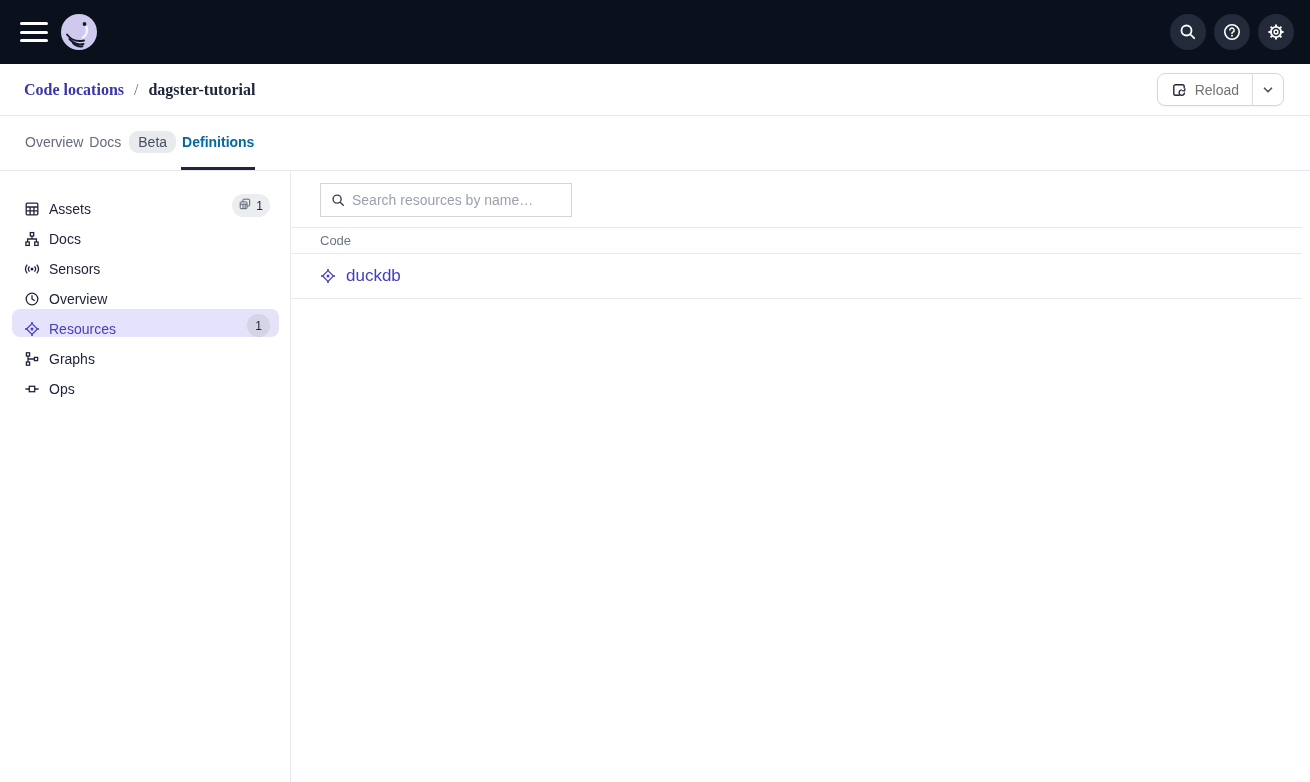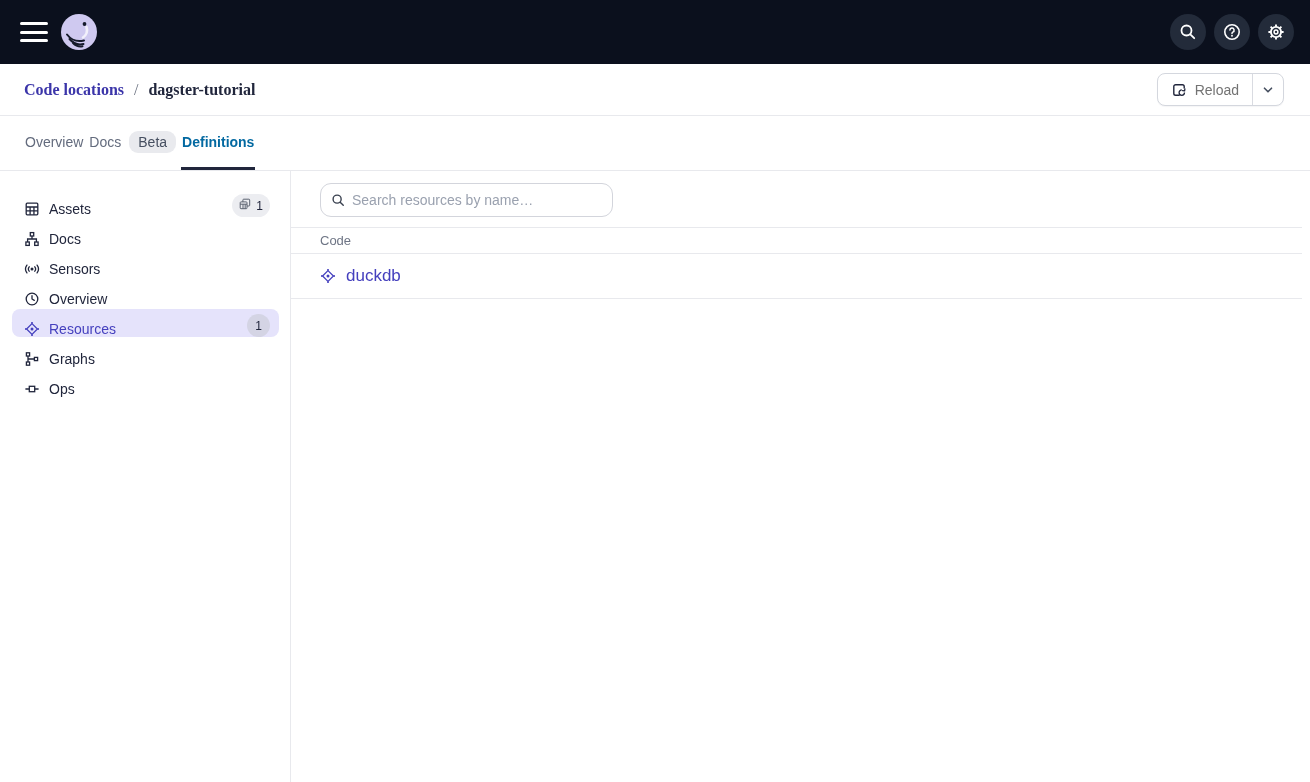--- a/index.html
+++ b/index.html
@@ -55,21 +55,21 @@
   .side-item .label { flex:1; }
   .side-item.active { background:#E5E3FB; color:#4540BE; }
   .side-item.active .icon { color:#4540BE; }
   .side-badge { background:#ECEDF1; border-radius:12px; height:23px; min-width:23px;
     display:flex; align-items:center; justify-content:center; gap:5px; padding:0 7px;
     font-size:12px; color:#21263C; }
   .side-item.active .side-badge { background:#D4D4E4; }
 
   .main { flex:1; min-width:0; }
   .search-row { padding:12px 0 10px 29px; }
-  .search-box { width:293px; height:30px; border:1px solid #D3D5DC; border-radius:11px;
+  .search-box { width:252px; height:30px; border:1px solid #D3D5DC; border-radius:0;
     display:flex; align-items:center; gap:7px; padding:16px 10px; background:#fff; }
   .search-box input { border:none; outline:none; flex:1; font-size:14px;
     font-family:"Liberation Sans", sans-serif; color:#21263C; background:transparent; }
   .search-box input::placeholder { color:#9AA1AF; }
   .table { margin-right:8px; }
   .thead { border-top:1px solid #E8E9ED; border-bottom:1px solid #E8E9ED; height:27px;
     display:flex; align-items:center; padding-left:29px; font-size:13px; color:#6E7585; }
   .trow { height:45px; border-bottom:1px solid #E8E9ED; display:flex; align-items:center;
     gap:10px; padding-left:29px; font-size:17px; }
   .trow .icon { width:16px; height:16px; display:flex; color:#4540BE; }

